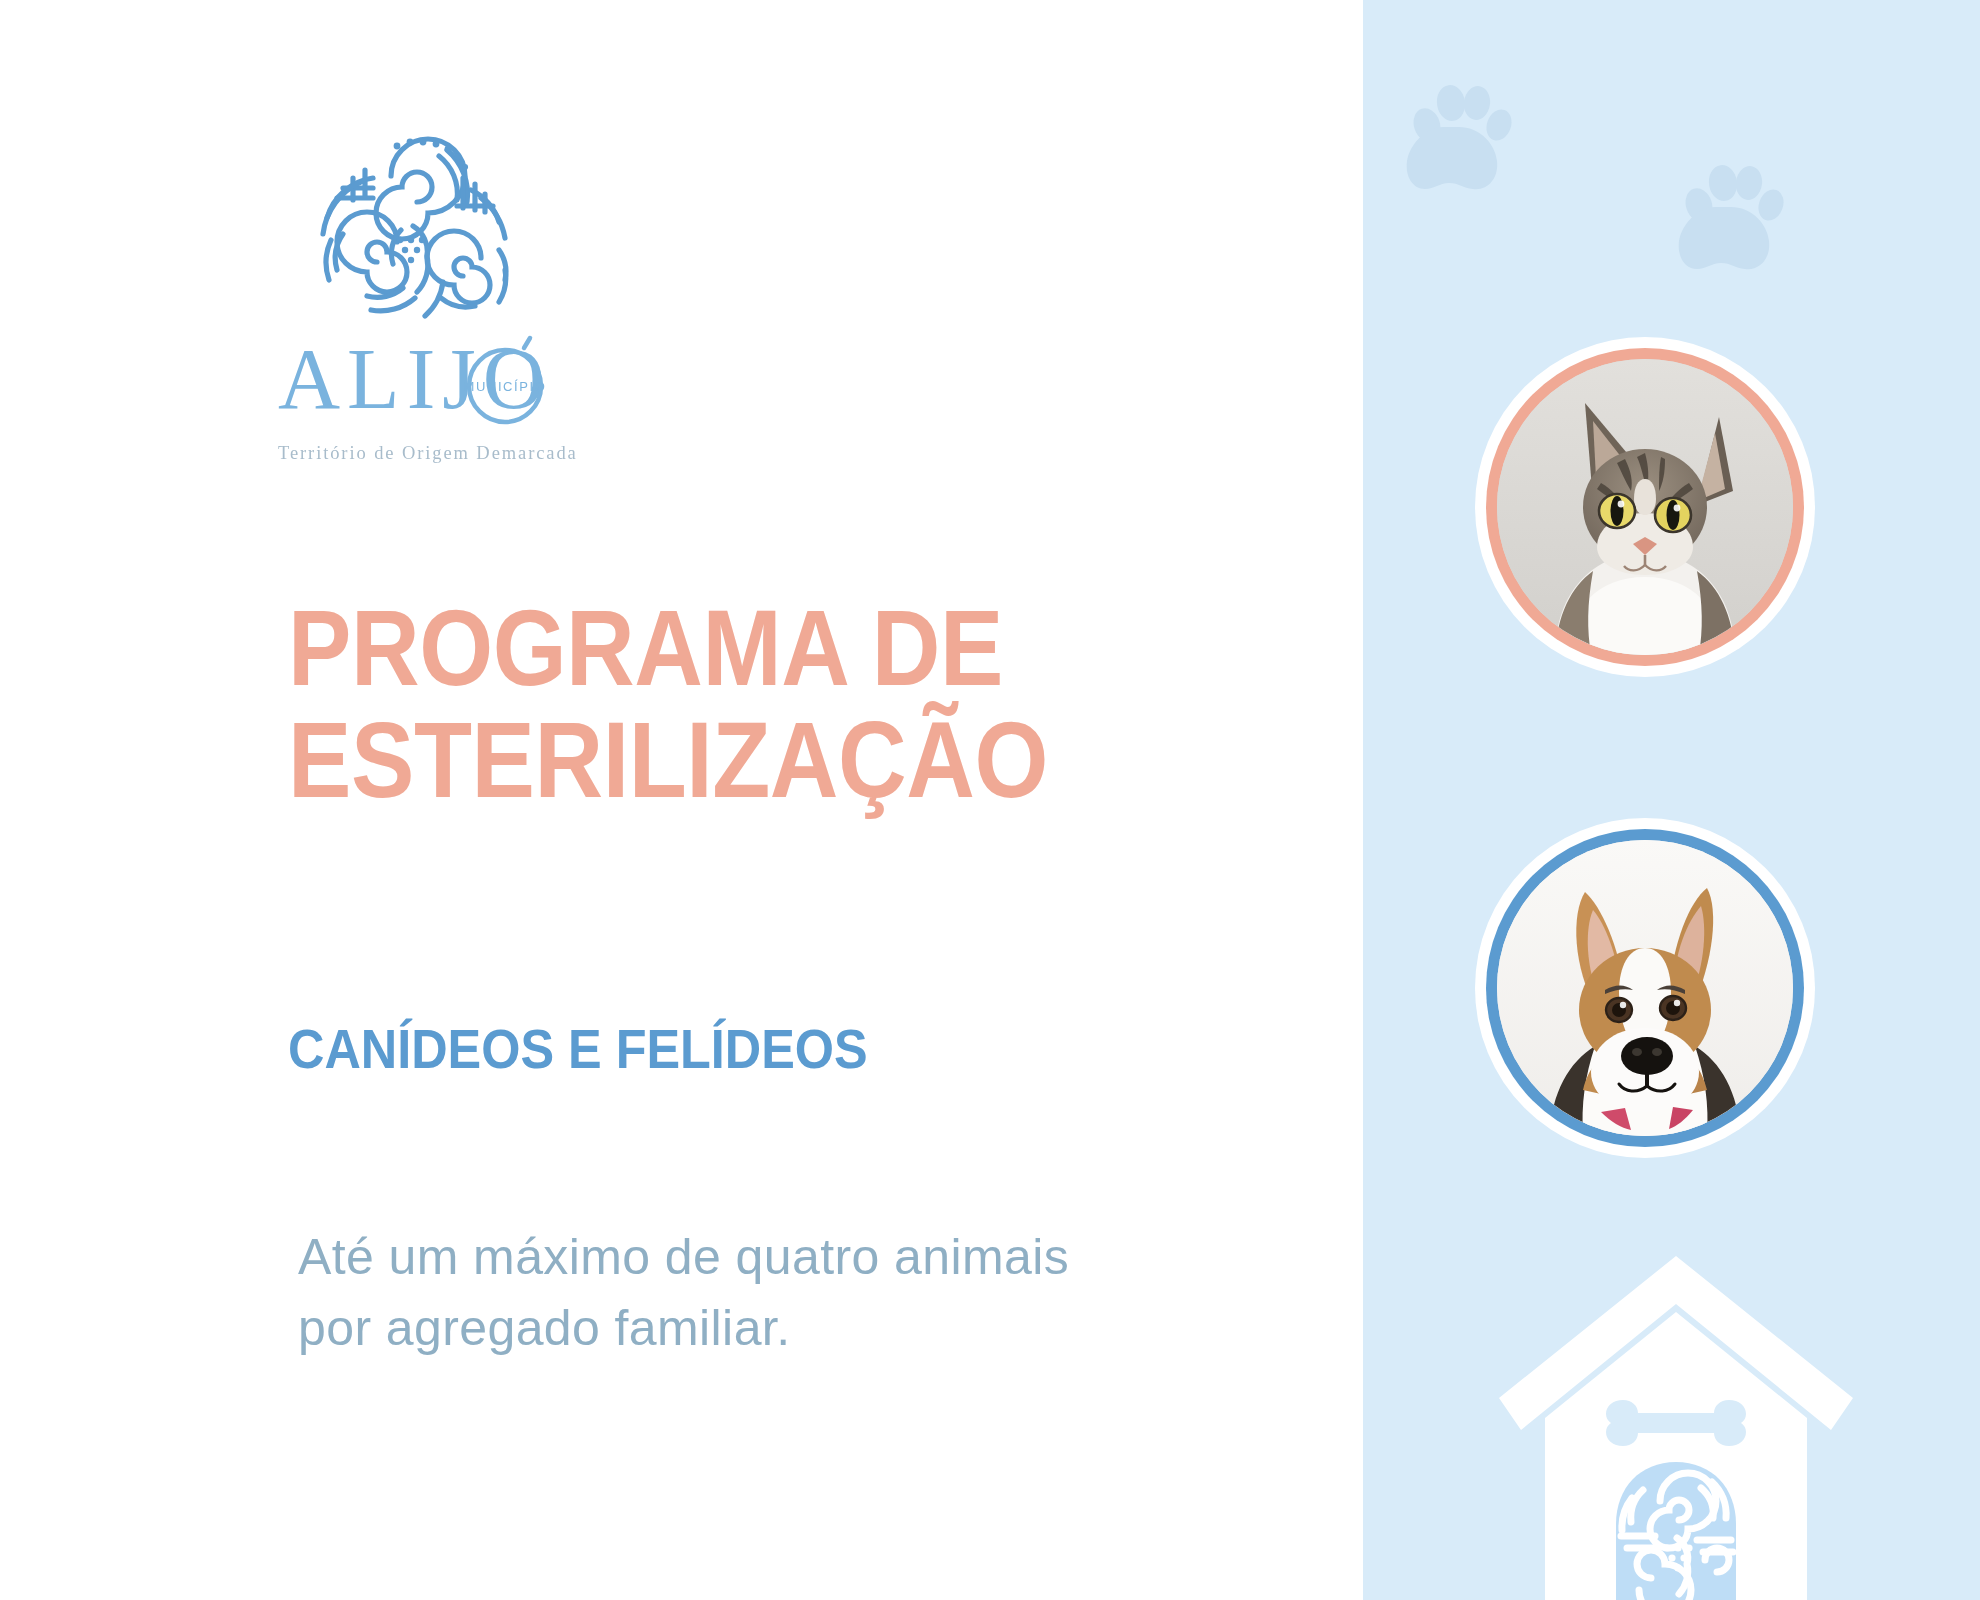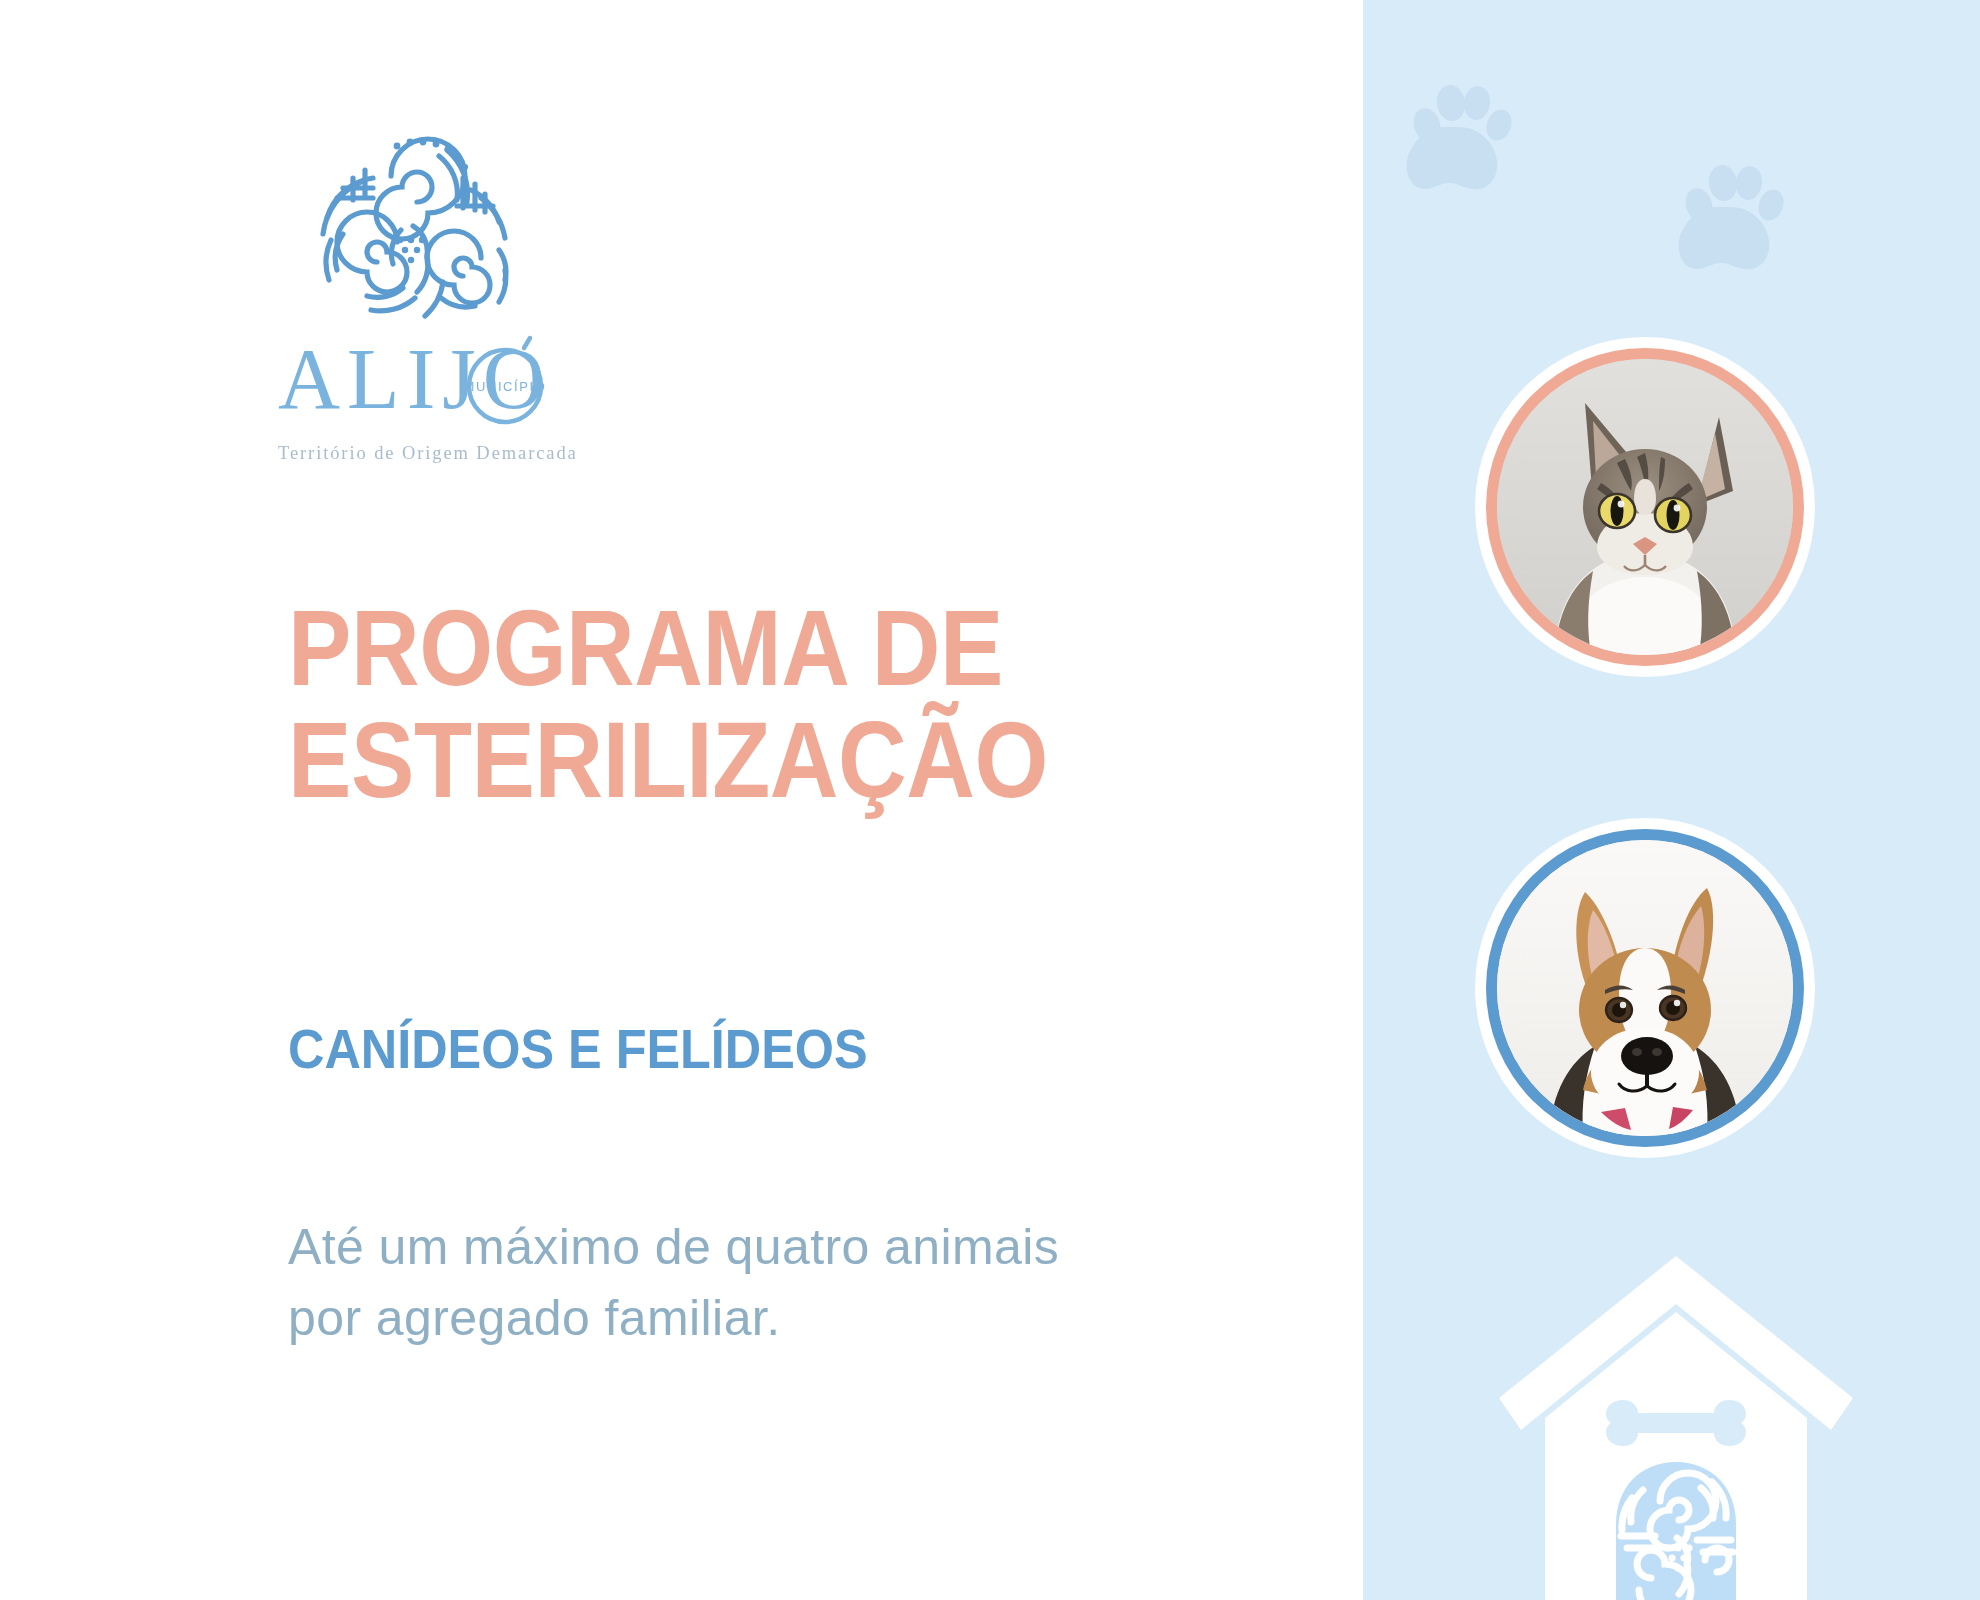--- a/index.html
+++ b/index.html
@@ -91,21 +91,21 @@
     transform: scaleX(0.9);
     transform-origin: left top;
   }
 
   
   #body-copy {
     position: absolute;
     left: 288px;
     top: 1212px;
     width: 790px;
-    margin: 0;
+    margin: 10px;
     font-family: "Liberation Sans", sans-serif;
     font-weight: 400;
     font-size: 50px;
     line-height: 1.42;
     letter-spacing: 0.4px;
     color: #8FAFC4;
   }
 
   
   #right-panel {

